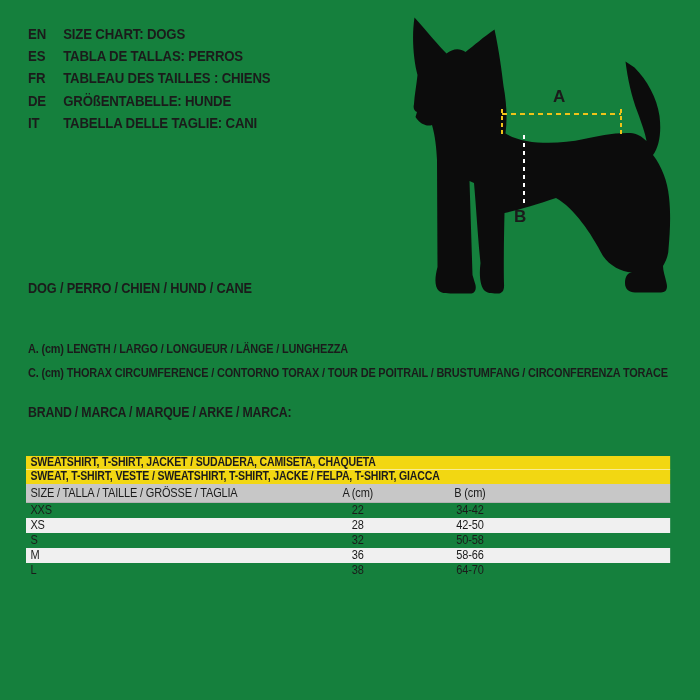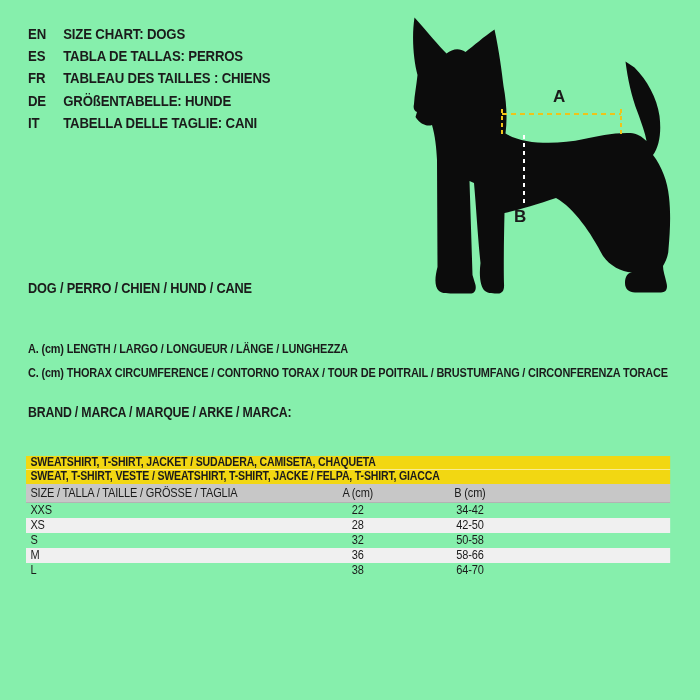--- a/index.html
+++ b/index.html
@@ -1,17 +1,17 @@
 <!DOCTYPE html>
 <html style="--accent-yellow: #F2D712; --header-gray: #C7C7C7; --stripe-gray: #F0F0F0; --silhouette-black: #0C0C0C; --measure-yellow: #EFC319; --measure-white: #FFFFFF; --text-color: #1B1B1B;"><head>
 <meta charset="utf-8">
 <style>
   html,body{margin:0;padding:0;}
   .page{
-    position:relative;width:700px;height:700px;background:#86efac;overflow:hidden;
+    position:relative;width:700px;height:700px;background:#15803d;overflow:hidden;
     font-family:"Liberation Sans", sans-serif;color:var(--text-color,#1b1b1b);
     letter-spacing:-0.2px;
   }
   
   .lang-list{position:absolute;left:28px;top:22px;}
   .lang-row{display:flex;height:22.3px;align-items:center;font-size:15px;font-weight:700;
     white-space:nowrap;transform:scaleX(0.88);transform-origin:0 0;}
   .lang-code{width:40px;flex:none;}
   
   .dog-figure{position:absolute;left:400px;top:5px;width:300px;height:295px;}

